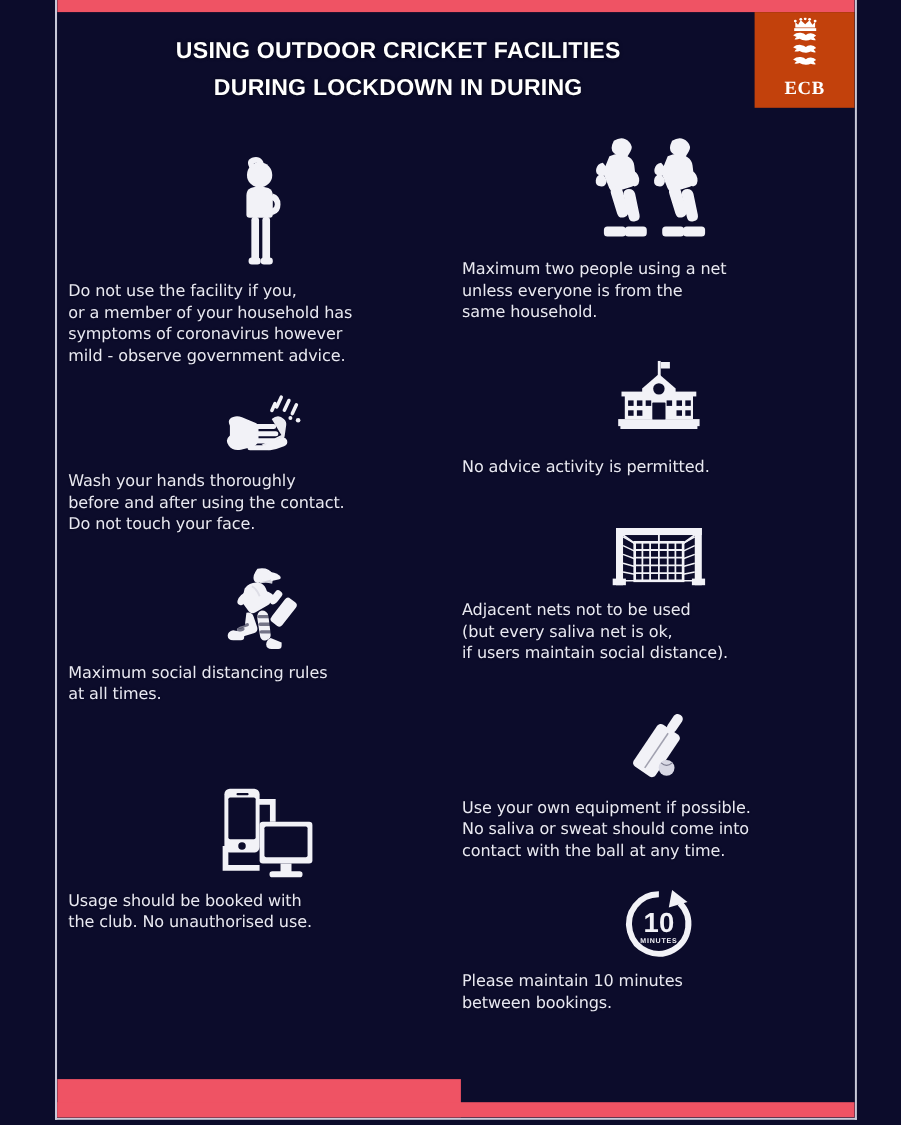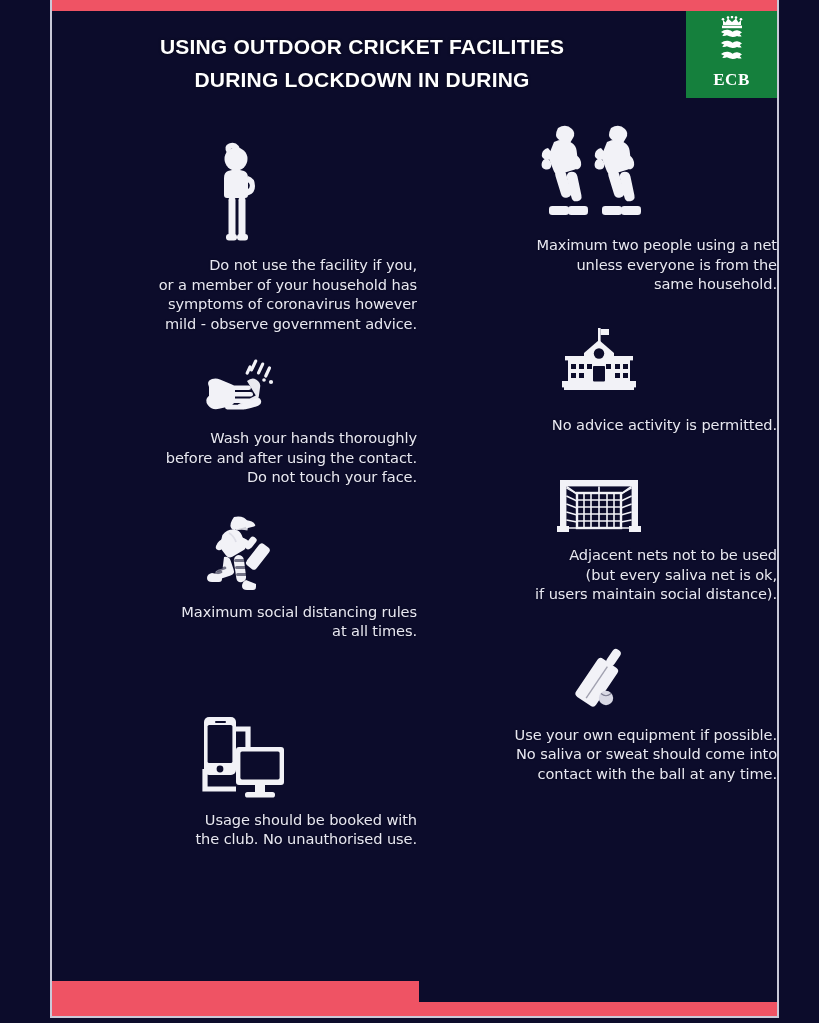--- a/index.html
+++ b/index.html
@@ -68,21 +68,21 @@
     background: #ef5364;
   }
 
   
   .ecb-logo {
     position: absolute;
     left: 634px;
     top: 11px;
     width: 91px;
     height: 87px;
-    background: #15803d;
+    background: #c2410c;
     display: flex;
     flex-direction: column;
     align-items: center;
     justify-content: flex-start;
     padding-top: 5px;
     box-sizing: border-box;
   }
   .ecb-crest { width: 34px; height: 54px; display: block; }
   .ecb-text {
     color: #ffffff;
@@ -115,21 +115,21 @@
   .col {
     position: absolute;
     top: 112px;
   }
   .col-left  { left: 10px;  width: 355px; }
   .col-right { left: 368px; width: 357px; }
 
   .item {
     position: relative;
     width: 100%;
-    text-align: right;
+    text-align: left;
   }
   .icon-wrap {
     display: flex;
     align-items: flex-end;
     justify-content: center;
   }
   .icon-wrap svg { display: block; }
 
   .caption {
     color: #e8e8f2;
@@ -434,20 +434,38 @@
 
             <circle cx="46" cy="56" r="7.2" fill="#d8d8e4"></circle>
             <path d="M41 51.5 q5 4.5 10 0" stroke="#0c0c2b" stroke-width="1.1" fill="none" opacity="0.45"></path>
           </svg>
         </div>
         <div class="caption">Use your own equipment if possible.
 No saliva or sweat should come into
 contact with the ball at any time.</div>
       </div>
 
+      <div class="item" style="margin-top:24px;">
+        <div class="icon-wrap" style="height:66px;">
+          <svg width="66" height="66" viewBox="0 0 66 66">
+            <g>
+
+              <path d="M33 6 A27 27 0 1 0 52 14" class="ic-stroke" stroke-width="5.4" stroke-linecap="butt"></path>
+
+              <path d="M45 2 L59 13 L42 18 Z" class="ic"></path>
+
+              <text x="33" y="40" text-anchor="middle" font-family="Liberation Sans, sans-serif" font-size="25" font-weight="700" fill="#f2f2f7">10</text>
+
+              <text x="33" y="50" text-anchor="middle" font-family="Liberation Sans, sans-serif" font-size="6.4" font-weight="700" letter-spacing="0.7" fill="#f2f2f7">MINUTES</text>
+            </g>
+          </svg>
+        </div>
+        <div class="caption">Please maintain 10 minutes
+between bookings.</div>
+      </div>
 
     </div>
 
     <div class="bottom-bar-thick"></div>
     <div class="bottom-bar-thin"></div>
 
   </div>
 </div>
 
 </body></html>

